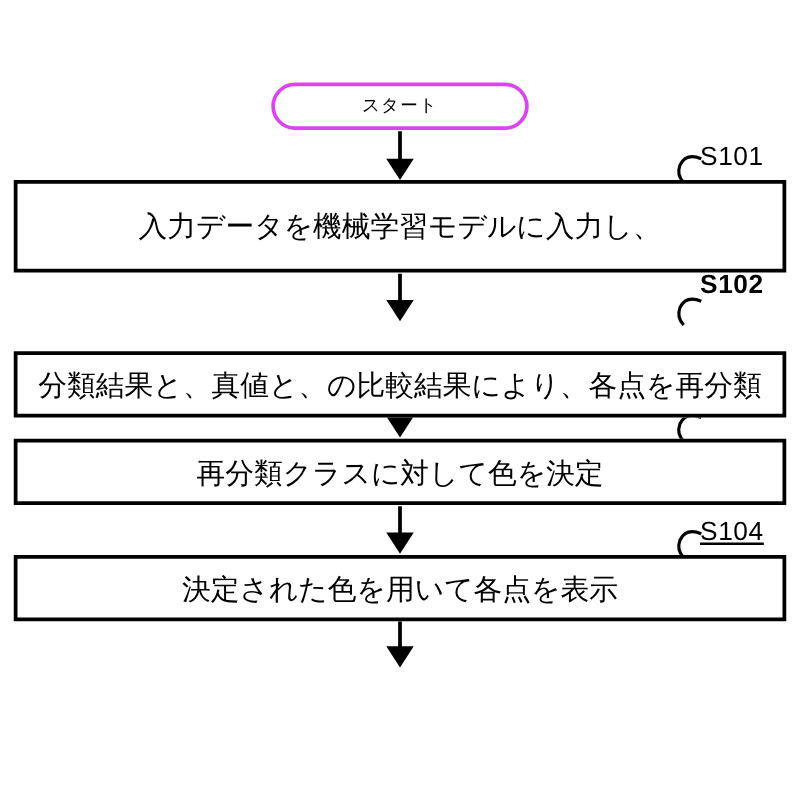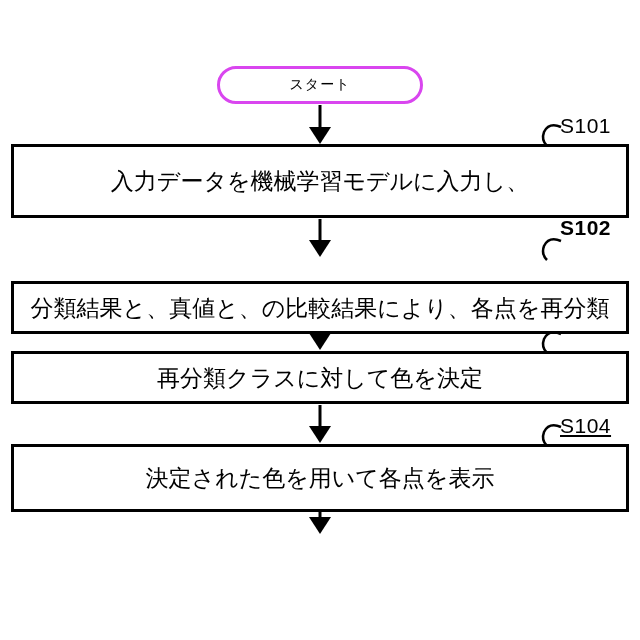--- a/index.html
+++ b/index.html
@@ -51,21 +51,21 @@
     align-items: center;
     justify-content: center;
     font-size: 23px;
     line-height: 30px;
     text-align: center;
     white-space: nowrap;
   }
   .process.p1 { top: 144px; height: 74px; }
   .process.p2 { top: 258px; height: 53px; margin-top: 23px; }
   .process.p3 { top: 351px; height: 53px; }
-  .process.p4 { top: 444px; height: 68px; }
+  .process.p4 { top: 444px; height: 53px; }
   .step-label {
     position: absolute;
     left: 560px;
     width: 76px;
     font-size: 21px;
     letter-spacing: 0.5px;
     text-align: left;
     white-space: nowrap;
   }
   .step-label.l1 { top: 114px; }

